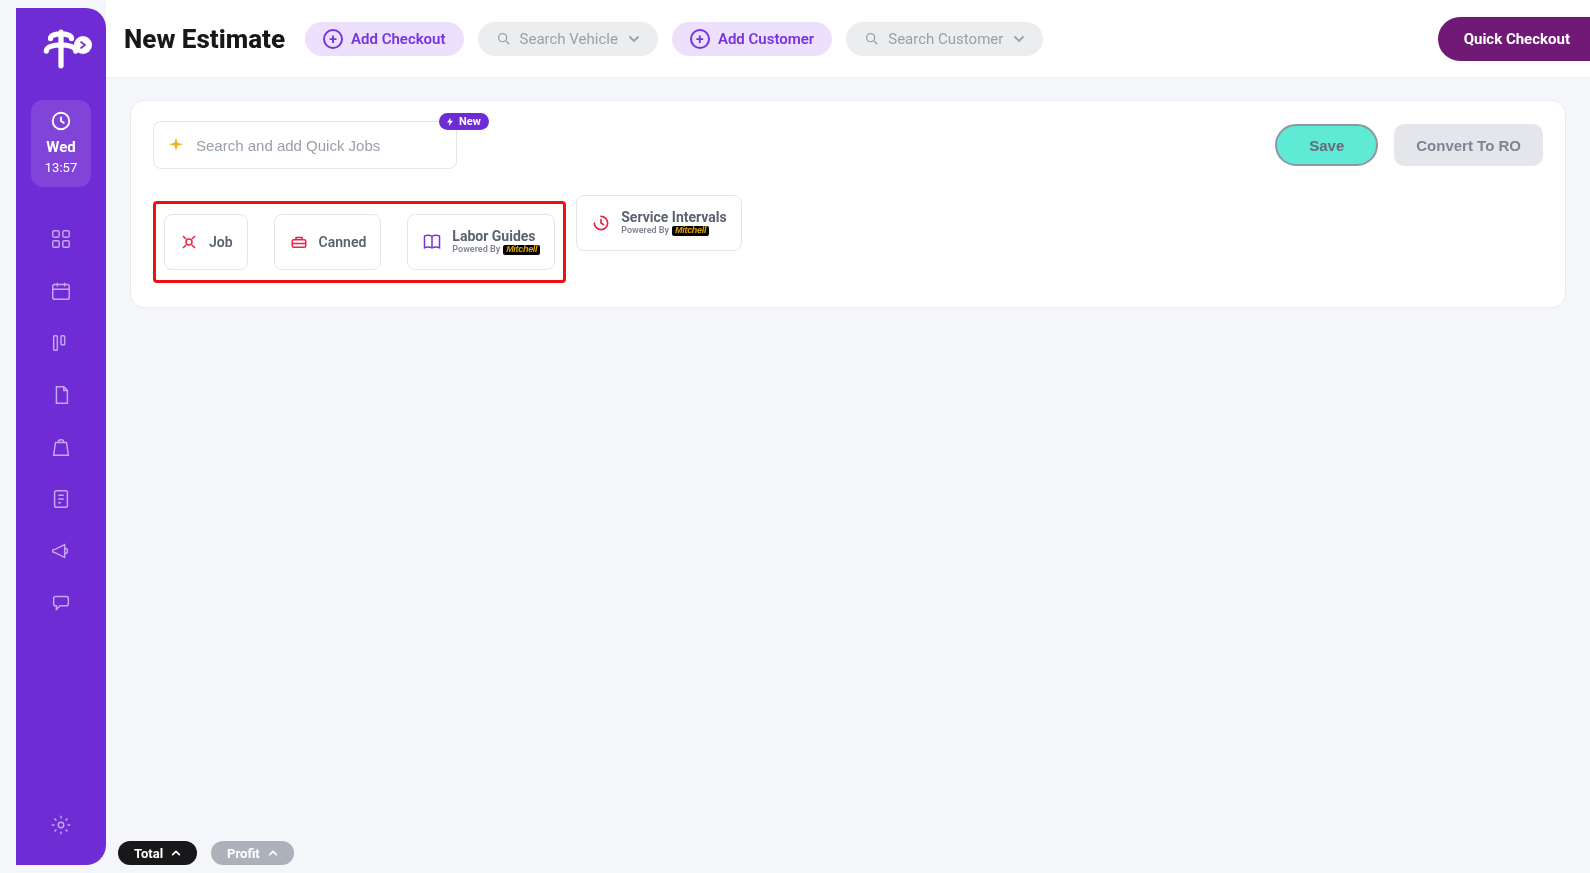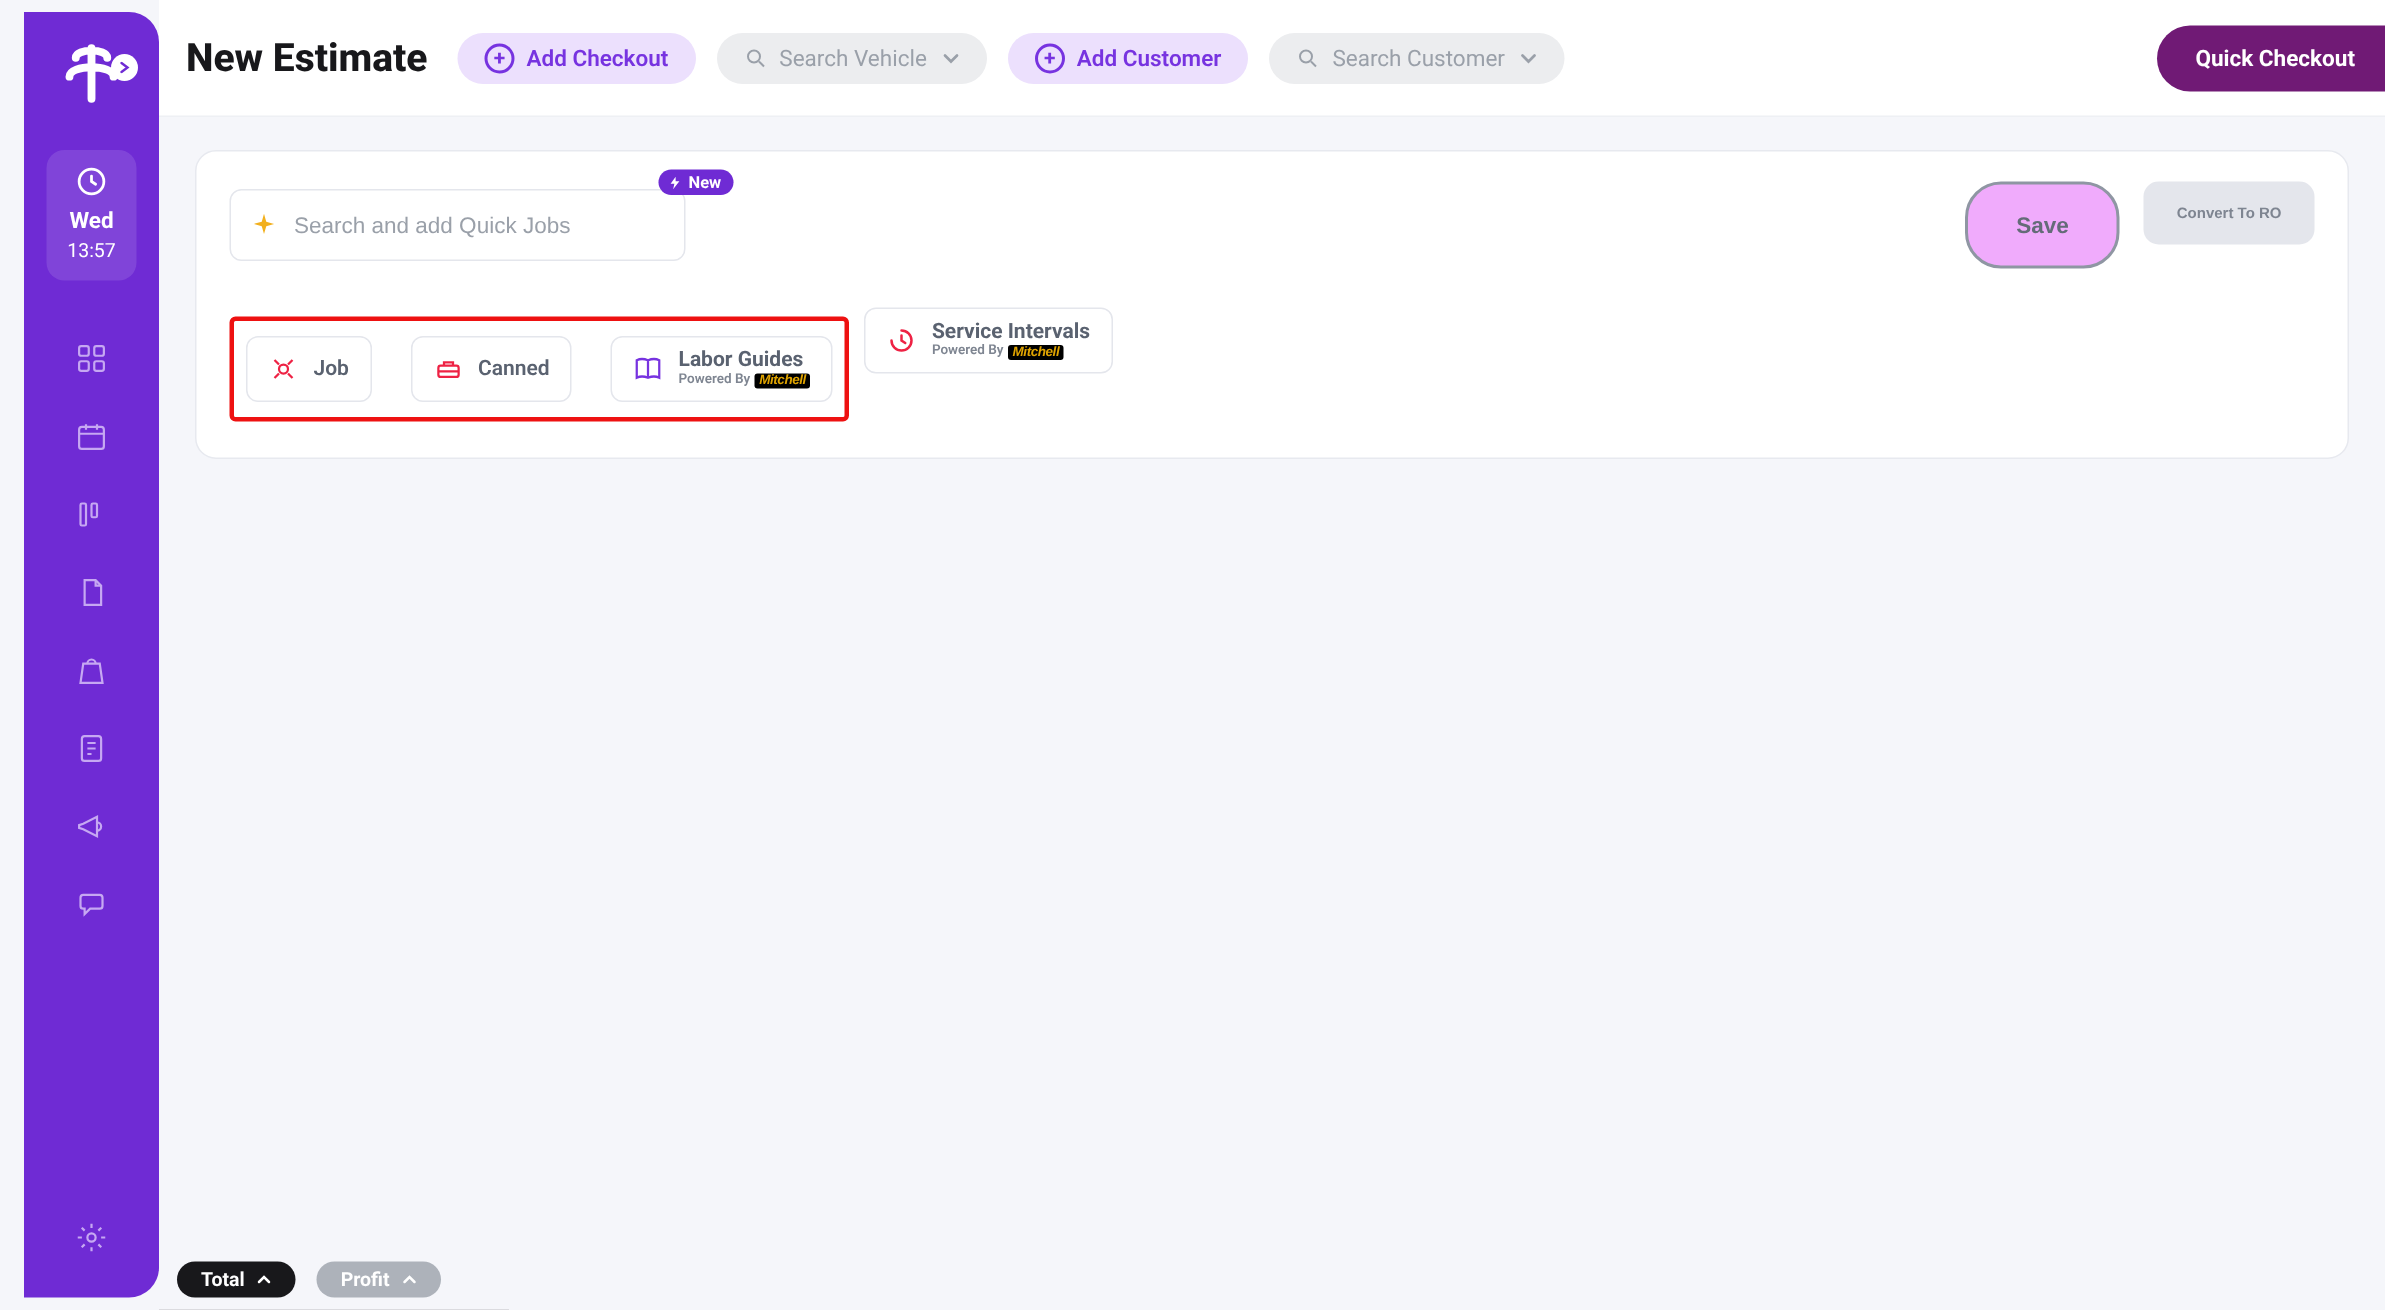--- a/index.html
+++ b/index.html
@@ -38,26 +38,26 @@
   
   .content { padding: 22px 24px 0 24px; flex: 1; position: relative; }
   .card { background: #fff; border: 1px solid #e7e9ef; border-radius: 14px; padding: 20px 22px 24px; }
   .card-row1 { display: flex; align-items: center; position: relative; }
   .qj-wrap { position: relative; width: 304px; }
   .qj-input { width: 100%; height: 48px; border: 1px solid #e4e6ec; border-radius: 8px; padding: 0 14px 0 42px; font-size: 15px; color: #6b7280; background: #fff; }
   .qj-input::placeholder { color: #9aa0a9; }
   .qj-icon { position: absolute; left: 14px; top: 50%; transform: translateY(-50%); }
   .qj-badge { position: absolute; left: 286px; top: -8px; background: #6f2bd4; color: #fff; font-size: 11px; font-weight: 700; padding: 2px 8px 2px 6px; border-radius: 12px; display: flex; align-items: center; gap: 4px; }
   .card-row1 .right-actions { margin-left: auto; display: flex; gap: 16px; }
-  .btn-outline { height: 58px; border: 2px solid #8f96a3; color: #646b78; background: #f0abfc; border-radius: 24px; padding: 0 32px; font-size: 15px; font-weight: 600; cursor: pointer; }
-  .btn-flat { height: 42px; background: #e4e6ec; color: #7e8591; border: none; border-radius: 10px; padding: 0 22px; font-size: 10px; font-weight: 600; cursor: pointer; }
+  .btn-outline { height: 42px; border: 2px solid #8f96a3; color: #646b78; background: #5eead4; border-radius: 24px; padding: 0 32px; font-size: 15px; font-weight: 600; cursor: pointer; }
+  .btn-flat { height: 42px; background: #e4e6ec; color: #7e8591; border: none; border-radius: 10px; padding: 0 22px; font-size: 15px; font-weight: 600; cursor: pointer; }
 
   .highlight-box { border: 3px solid #e11; border-radius: 4px; padding: 10px 8px; display: flex; gap: 26px; margin-top: 16px; width: max-content; }
   .chip-row { display: flex; gap: 10px; margin-top: 16px; align-items: flex-start; }
-  .chip { background: #fff; border: 1px solid #e4e6ec; border-radius: 8px; height: 44px; display: flex; align-items: center; gap: 10px; padding: 0 14px; cursor: pointer; font-size: 14px; font-weight: 600; color: #5a6270; justify-content: space-between; }
+  .chip { background: #fff; border: 1px solid #e4e6ec; border-radius: 8px; height: 56px; display: flex; align-items: center; gap: 10px; padding: 0 14px; cursor: pointer; font-size: 14px; font-weight: 600; color: #5a6270; justify-content: space-between; }
   .chip .ci { width: 20px; height: 20px; display: flex; align-items: center; justify-content: center; }
   .chip-stack { display: flex; flex-direction: column; align-items: flex-start; line-height: 1.1; }
   .chip-stack .top { font-weight: 700; color: #5a6270; font-size: 14px; }
   .chip-stack .sub { font-size: 9px; color: #7e8591; display: flex; align-items: center; gap: 3px; }
   .mitchell { font-family: Arial Black, Arial, sans-serif; font-size: 9px; font-style: italic; background: #000; color: #e0a400; padding: 0 3px; border-radius: 2px; letter-spacing: -0.3px; }
   .tab-pill { height: 24px; border-radius: 12px 12px 0 0; display: flex; align-items: center; gap: 8px; padding: 0 16px; font-size: 13px; font-weight: 700; cursor: pointer; }
   .tab-pill.black { background: #18181b; color: #fff; border-radius: 12px; margin-right: 6px; }
   .tab-pill.grey  { background: #adb2ba; color: #fff; border-radius: 12px; text-align: right; }
   .bottom-track { height: 12px; background: #262626; position: absolute; left: 0; right: 0; bottom: 0; z-index: -1; border-radius: 0; }
   .bottom-wrap { position: relative; width: 100%; }

